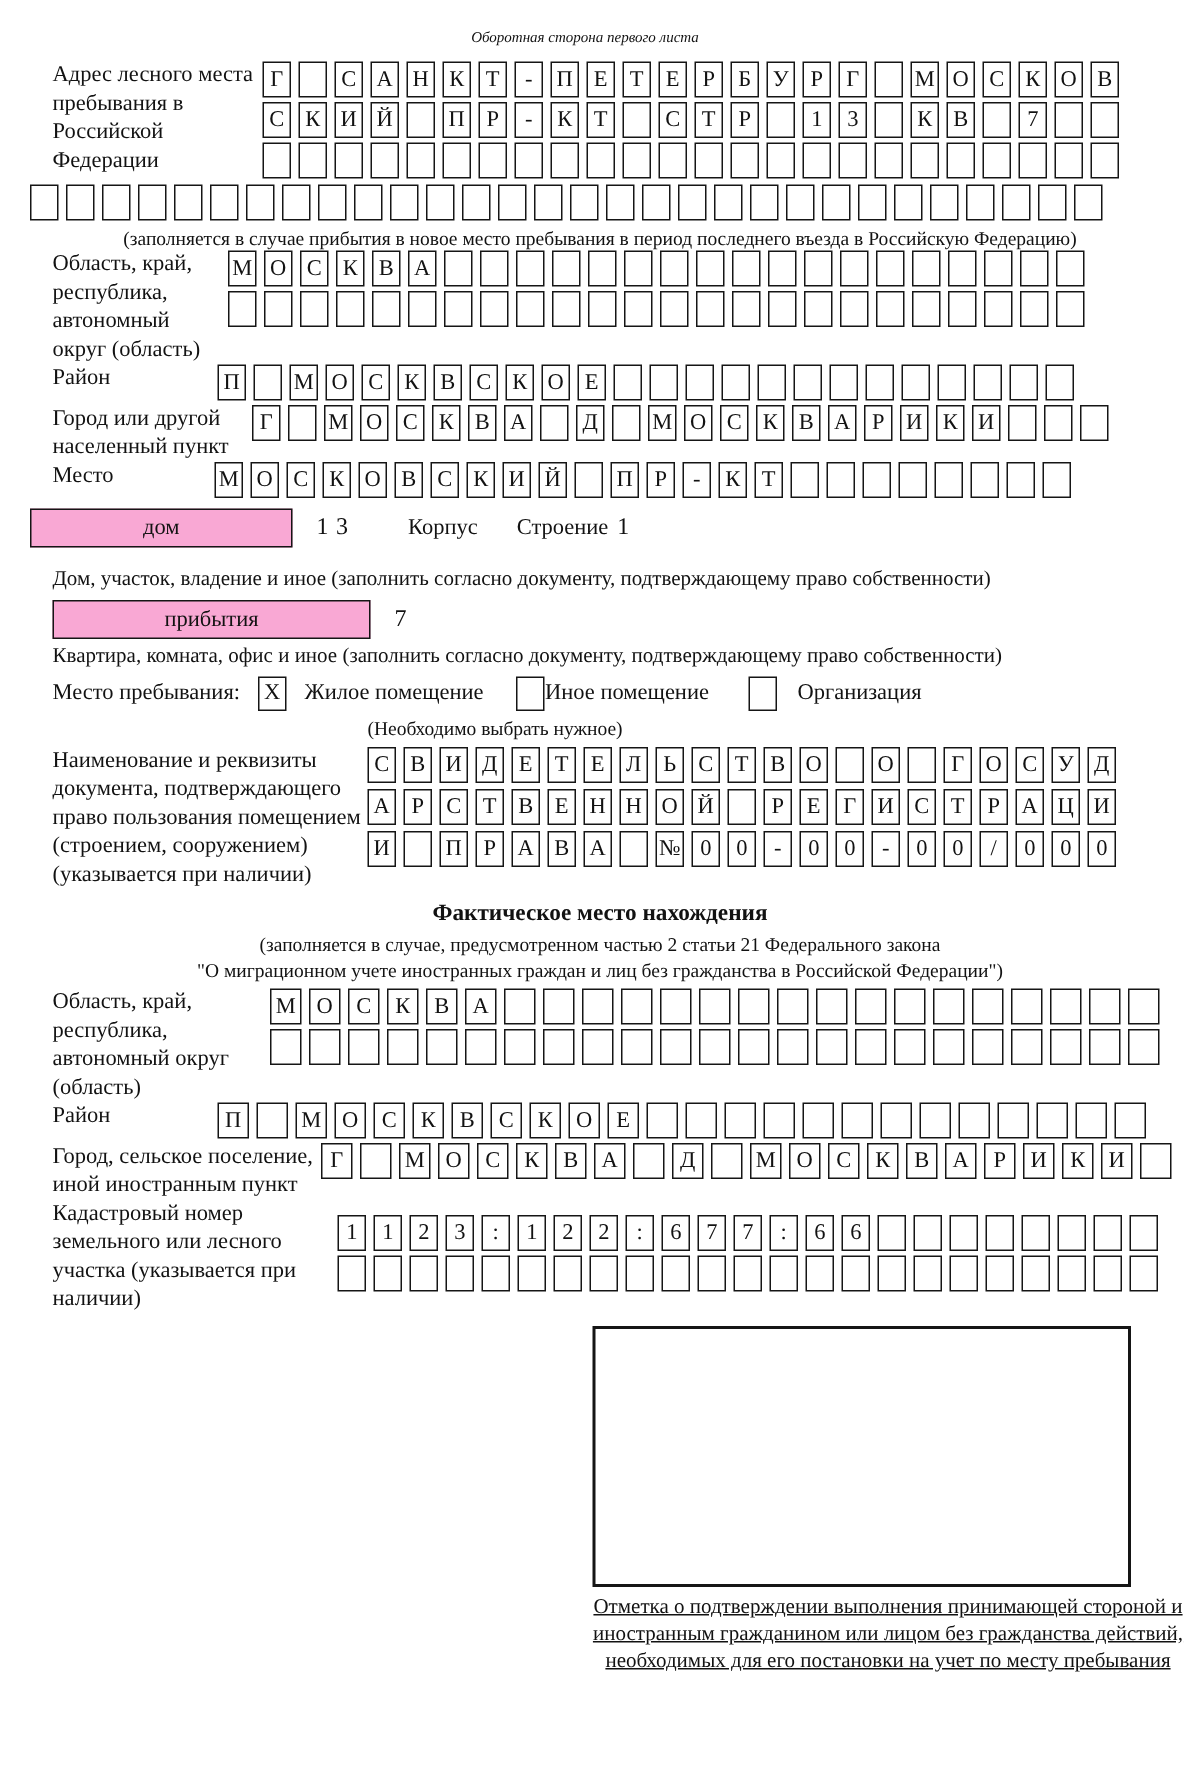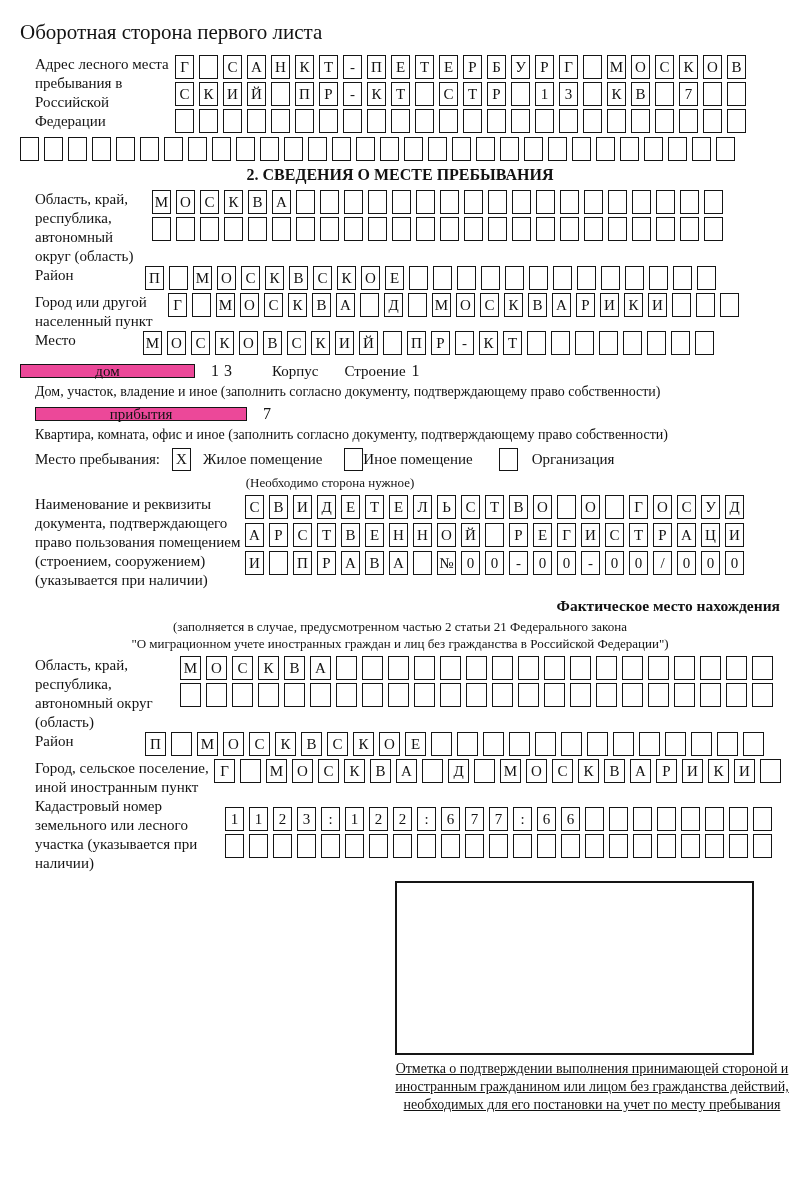--- a/index.html
+++ b/index.html
@@ -2,39 +2,39 @@
 <html lang="ru"><head>
 <meta charset="utf-8">
 <style>
   html,body{margin:0;padding:0;background:#fff;}
   body{
     width:800px;height:1180px;overflow:hidden;
     font-family:"Liberation Serif","DejaVu Serif",serif;
     color:#121212;
   }
   .page{padding:20px 20px 0 20px;box-sizing:border-box;width:800px;}
-  .hdr{ text-align:left;font-size:21px;margin:0 20px 10px 0;}
+  .hdr{ text-align:center;font-size:10px;margin:0 20px 10px 0;font-style:italic;}
   .fieldblock{display:flex;align-items:flex-start;}
   .flabel{font-size:15px;line-height:19px;padding-left:15px;box-sizing:border-box;flex:0 0 auto;}
   .rows{flex:0 0 auto;}
   .cellrow{display:flex;gap:5px;margin-bottom:3px;}
   .cellrow .cell{
     flex:0 0 auto;width:19px;height:24px;box-sizing:border-box;
     border:1.6px solid #151515;display:inline-flex;align-items:center;justify-content:center;
     font-size:15px;line-height:1;background:#fff;
   }
   .cellrow.lg .cell{width:21px;}
   .note{font-size:13px;line-height:17px;margin:3px 0 0 0;text-align:center;}
   .note-left{font-size:14px;line-height:18px;margin:0 0 0 15px;text-align:left;}
   .sect-title{font-size:16px;font-weight:bold;text-align:center;margin:4px 0 5px 0;line-height:20px;}
-  .sub-title{font-size:15.5px;font-weight:bold;text-align:right;margin:6px 0 2px 0;line-height:19px;}
+  .sub-title{font-size:15.5px;font-weight:bold;text-align:center;margin:6px 0 2px 0;line-height:19px;}
   .inline-row{display:flex;align-items:center;margin-top:4px;}
   .named-box{
-    box-sizing:border-box;border:1.8px solid #151515;height:14px;
-    display:flex;align-items:center;justify-content:center;font-size:15px;background:#ec4899;
+    box-sizing:border-box;border:1.8px solid #151515;height:26px;
+    display:flex;align-items:center;justify-content:center;font-size:15px;background:#f9a8d4;
   }
   .minicells{display:flex;gap:5px;}
   .chk{
     flex:0 0 auto;width:19px;height:23px;box-sizing:border-box;border:1.7px solid #151515;
     display:inline-flex;align-items:center;justify-content:center;font-size:15px;background:#fff;
   }
   .stay-label{font-size:15px;}
   .bigbox{border:2px solid #151515;width:355px;height:170px;margin:8px 0 0 375px;background:#fff;}
   .caption{width:400px;margin:5px 0 0 372px;text-align:center;font-size:14px;line-height:18px;text-decoration:underline;}
   .pt10{padding-top:10px;}
@@ -154,22 +154,22 @@
       <span class="cell"></span>
       <span class="cell"></span>
       <span class="cell"></span>
       <span class="cell"></span>
       <span class="cell"></span>
       <span class="cell"></span>
       <span class="cell"></span>
       <span class="cell"></span>
       <span class="cell"></span>
     </div>
-
-  <div class="sect-title">2. СВЕДЕНИЯ О МЕСТЕ ПРЕБЫВАНИЯ</div>
+  <div class="note">(заполняется в случае прибытия в новое место пребывания в период последнего въезда в Российскую Федерацию)</div>
+
 
   <div class="fieldblock">
     <div class="flabel" style="flex-basis:132px">Область, край, республика, автономный округ (область)</div>
     <div class="rows">
       <div class="cellrow">
           <span class="cell">М</span>
           <span class="cell">О</span>
           <span class="cell">С</span>
           <span class="cell">К</span>
           <span class="cell">В</span>
@@ -333,21 +333,21 @@
         <span class="cell"></span>
       </div>
     <div class="stay-label" style="">Строение</div>
     <div class="minicells" style="margin-left:6px">
         <span class="cell">1</span>
         <span class="cell"></span>
         <span class="cell"></span>
         <span class="cell"></span>
       </div>
   </div>
-  <div class="note-left" style="margin-top:3px">Дом, участок, владение и иное (заполнить согласно документу, подтверждающему право собственности)</div>
+  <div class="note-left" style="margin-top:13px">Дом, участок, владение и иное (заполнить согласно документу, подтверждающему право собственности)</div>
 
   <div class="inline-row">
     <div class="named-box" style="width:212px;margin-left:15px">прибытия</div>
     <div class="minicells" style="margin-left:16px">
         <span class="cell">7</span>
         <span class="cell"></span>
         <span class="cell"></span>
         <span class="cell"></span>
       </div>
   </div>
@@ -355,21 +355,21 @@
 
   <div class="inline-row">
     <div class="stay-label" style="margin-left:15px">Место пребывания:</div>
     <div class="chk" style="margin-left:12px">X</div>
     <div class="stay-label" style="margin-left:12px">Жилое помещение</div>
     <div class="chk" style="margin-left:22px"></div>
     <div class="stay-label" style="">Иное помещение</div>
     <div class="chk" style="margin-left:26px"></div>
     <div class="stay-label" style="margin-left:14px">Организация</div>
   </div>
-  <div class="note" style="width:620px;text-align:center">(Необходимо сторона нужное)</div>
+  <div class="note" style="width:620px;text-align:center">(Необходимо выбрать нужное)</div>
 
   <div class="fieldblock" style="margin-top:4px">
     <div class="flabel" style="flex-basis:225px">Наименование и реквизиты документа, подтверждающего право пользования помещением (строением, сооружением) (указывается при наличии)</div>
     <div class="rows">
       <div class="cellrow" style="margin-bottom:4px">
           <span class="cell">С</span>
           <span class="cell">В</span>
           <span class="cell">И</span>
           <span class="cell">Д</span>
           <span class="cell">Е</span>

